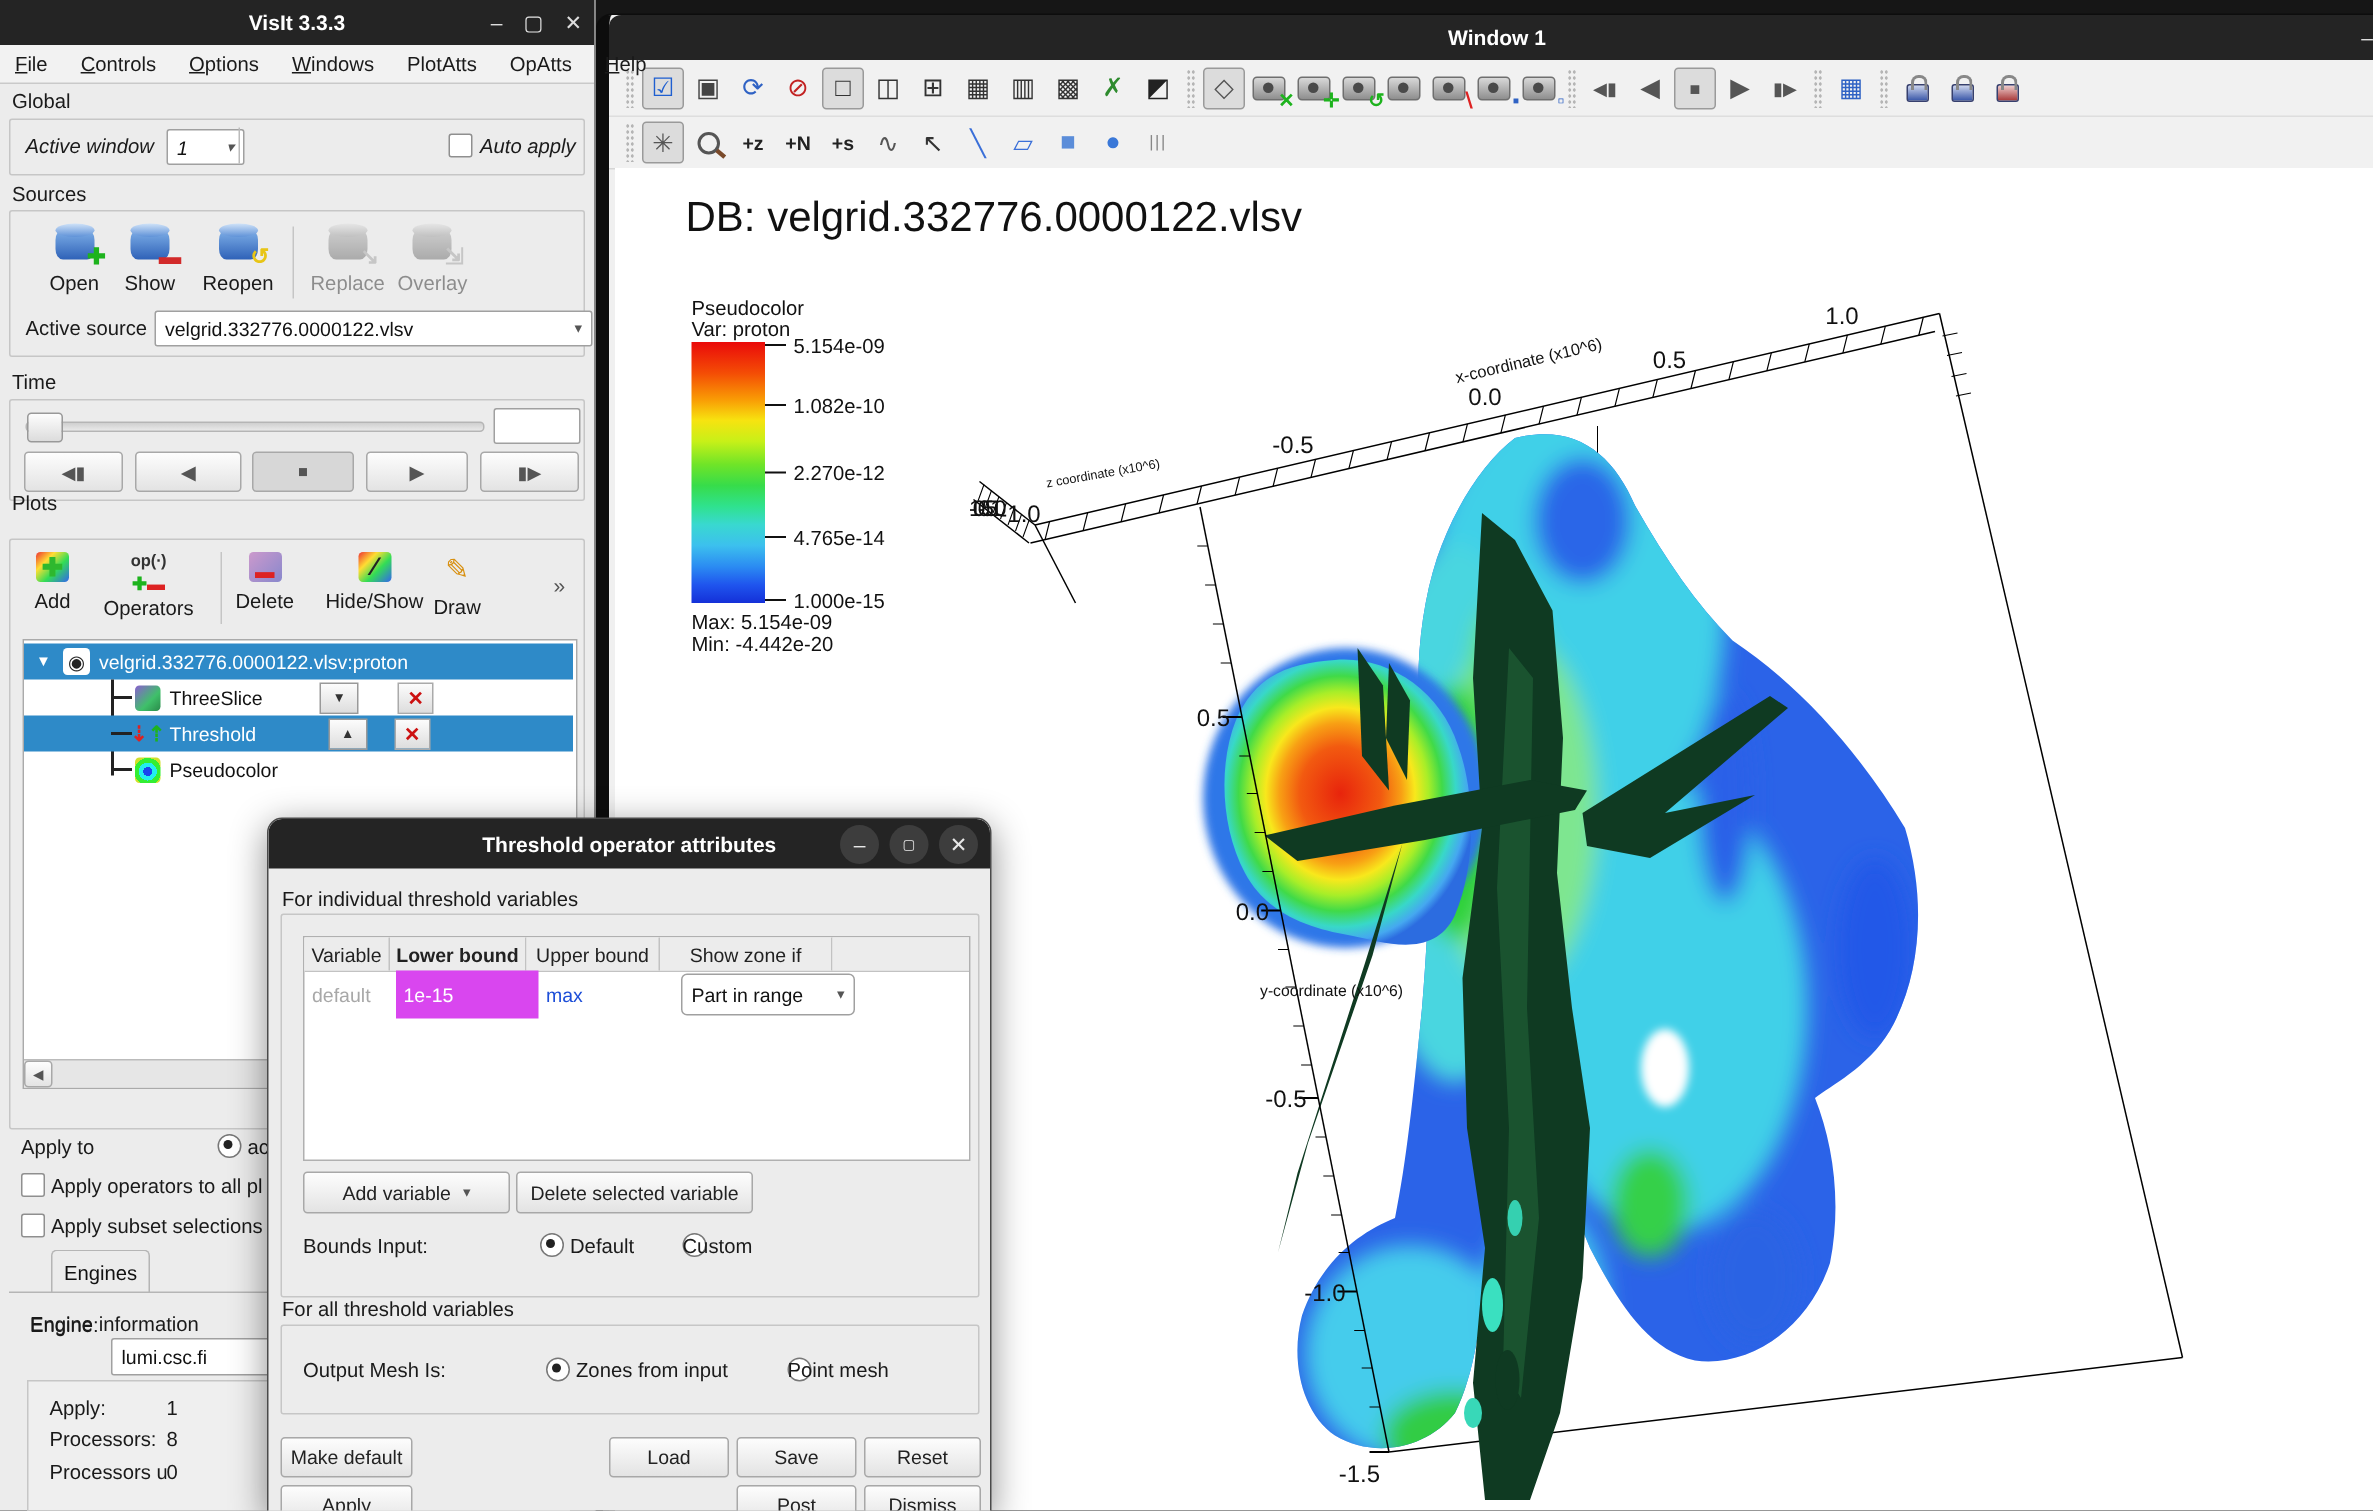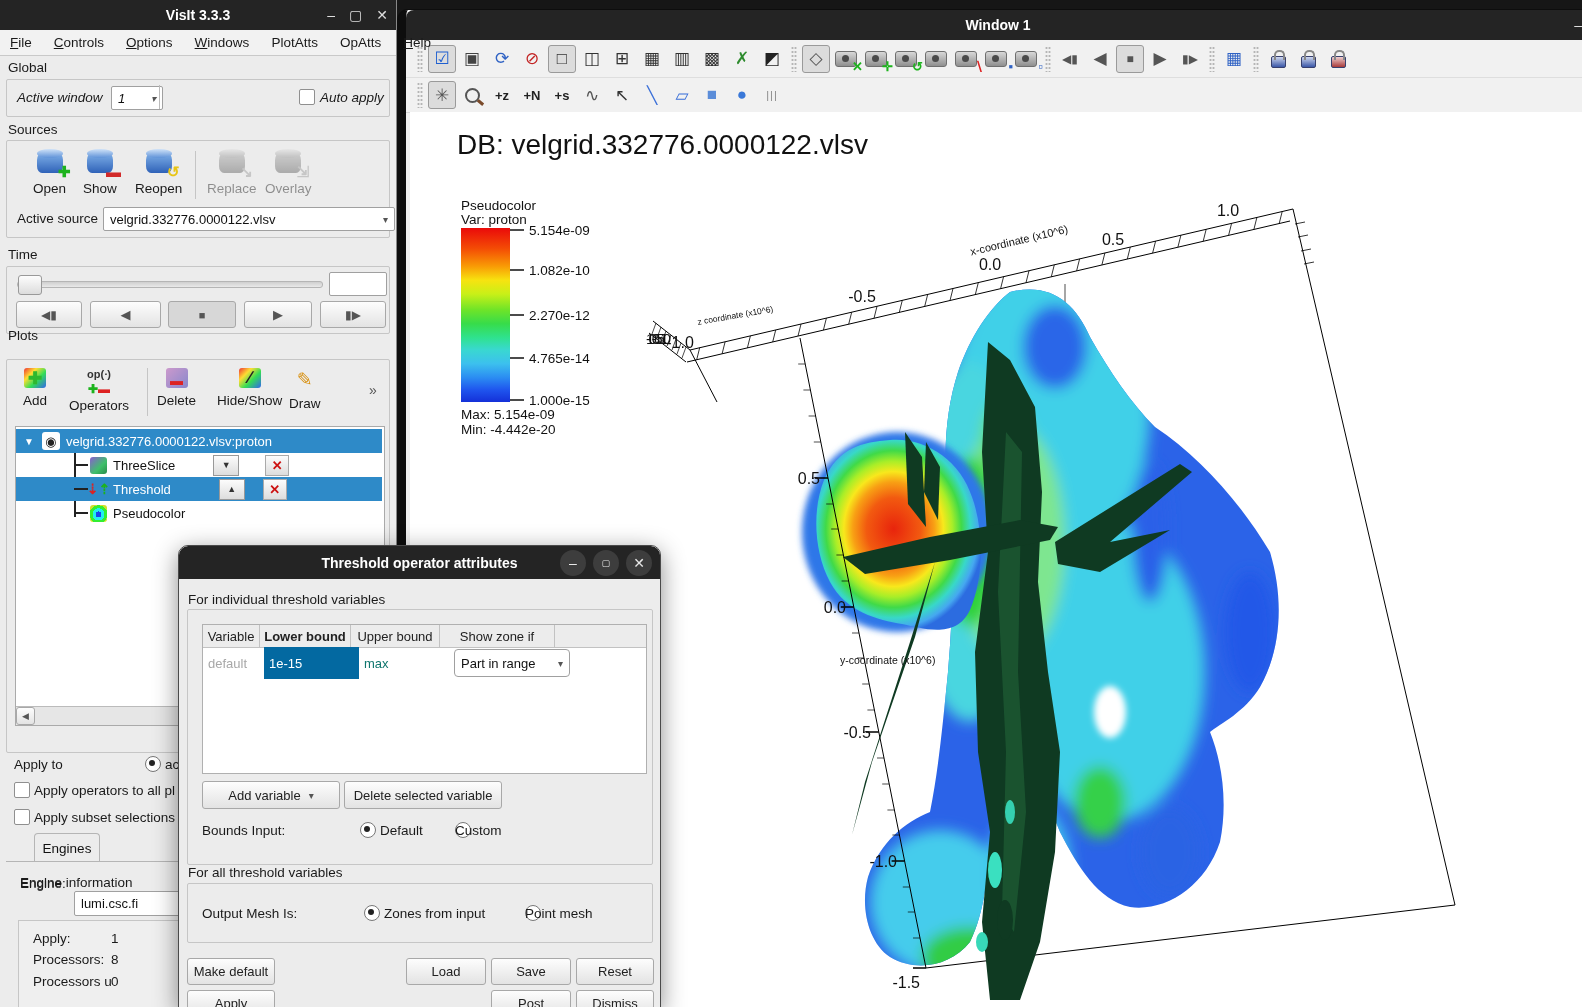--- a/index.html
+++ b/index.html
@@ -594,24 +594,24 @@
           </div>
         <div class="th" style="width:114px;">
             <span>Show zone if</span>
           </div>
         <div class="th" style="flex:1;border-right:none;"></div>
       </div>
       <div class="abs" style="left:0;top:22px;width:443px;height:32px;display:flex;align-items:stretch;font-size:13px;">
         <div style="width:56px;display:flex;align-items:center;padding-left:5px;color:#a8a8a8;">
             <span>default</span>
           </div>
-        <div style="width:90px;display:flex;align-items:center;padding-left:5px;background:#0369a1;color:#fff;">
+        <div style="width:90px;display:flex;align-items:center;padding-left:5px;background:#d946ef;color:#fff;">
             <span>1e-15</span>
           </div>
-        <div style="width:88px;display:flex;align-items:center;padding-left:5px;color:#0f766e;">
+        <div style="width:88px;display:flex;align-items:center;padding-left:5px;color:#1d4ed8;">
             <span>max</span>
           </div>
         <div style="width:118px;display:flex;align-items:center;">
           <div class="combo" style="width:106px;height:26px;margin-left:2px;border-radius:4px;">
             <span>Part in range</span>
               <span class="car">▾</span>
           </div>
         </div>
       </div>
     </div>

